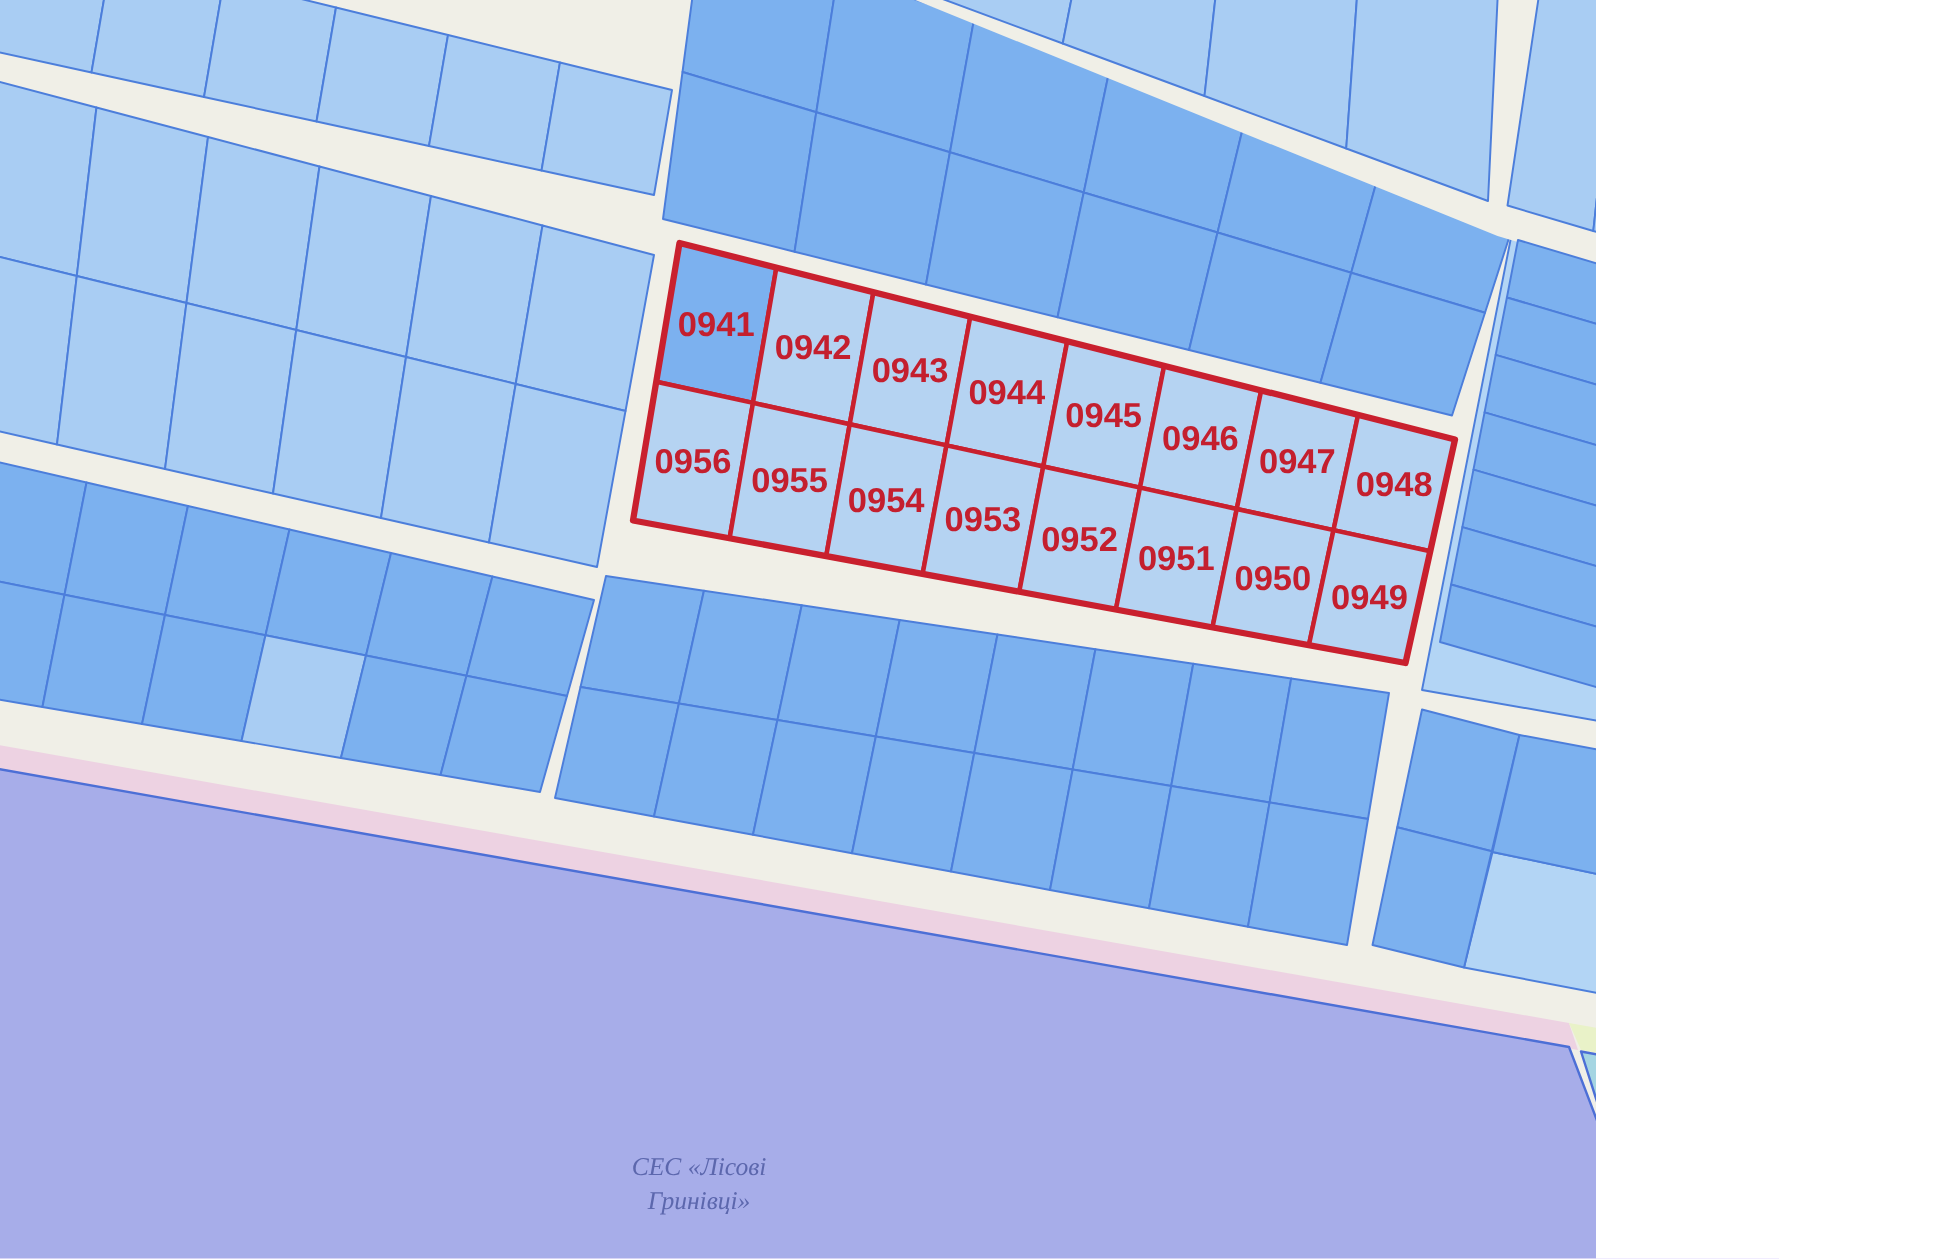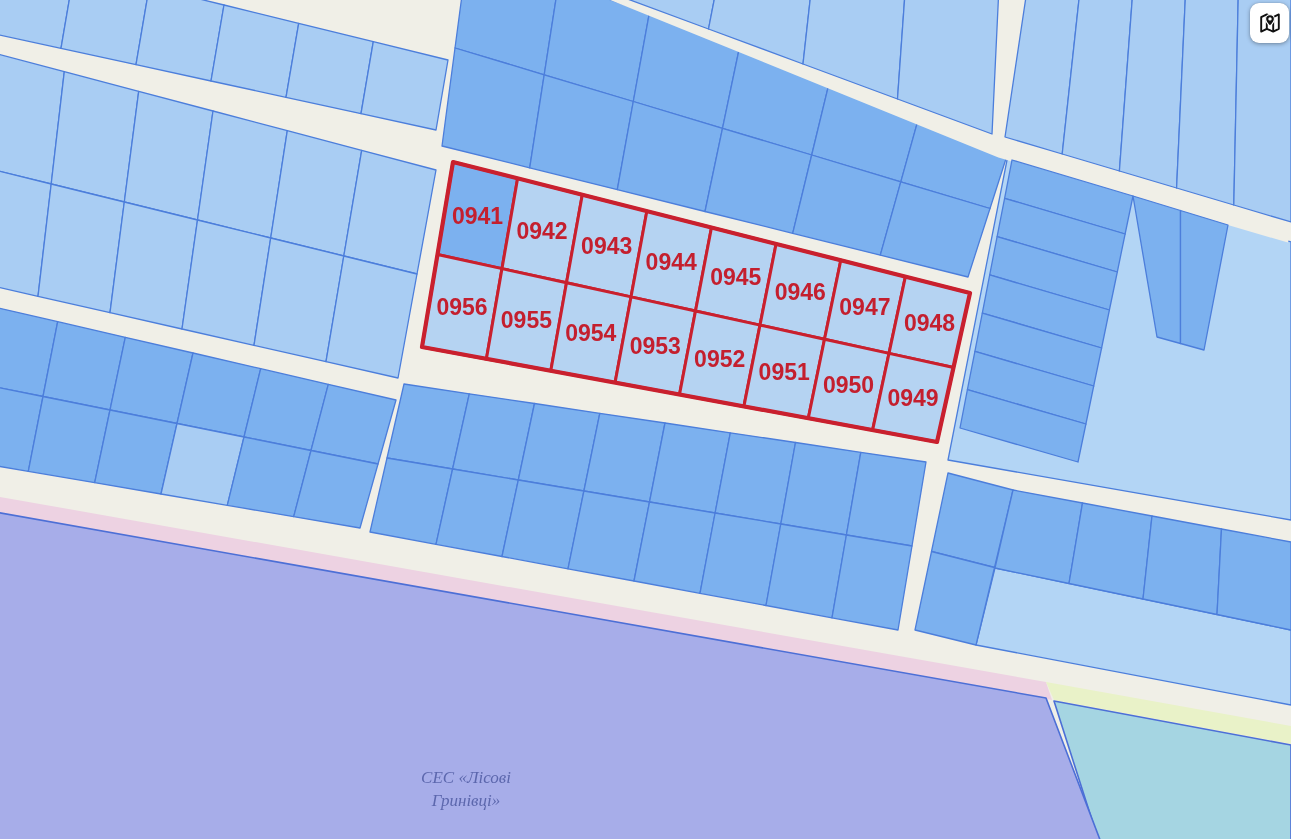--- a/index.html
+++ b/index.html
@@ -1,16 +1,16 @@
 <!DOCTYPE html>
 <html><head>
 <meta charset="utf-8">
 <style>
   html,body{margin:0;padding:0;background:#ffffff;}
-  .stage{position:relative;width:1291px;height:839px;overflow:hidden;
+  .stage{position:relative;width:1064px;height:839px;overflow:hidden;
          font-family:"Liberation Sans",sans-serif;background:#c4b5fd;}
   .stage svg{display:block;}
   .parcel-label{font-family:"Liberation Sans",sans-serif;font-weight:bold;font-size:23px;}
   .zone-label{font-family:"Liberation Serif","DejaVu Serif",serif;font-style:italic;font-size:17px;}
   .map-btn{position:absolute;top:3px;left:1250px;width:39px;height:40px;background:#ffffff;
            border:none;border-radius:9px;box-shadow:0 1px 4px rgba(0,0,0,0.35),0 0 1px rgba(0,0,0,0.2);
            display:flex;align-items:center;justify-content:center;cursor:pointer;padding:0;}
   .map-btn svg{width:24px;height:24px;}
 </style>
 </head>

